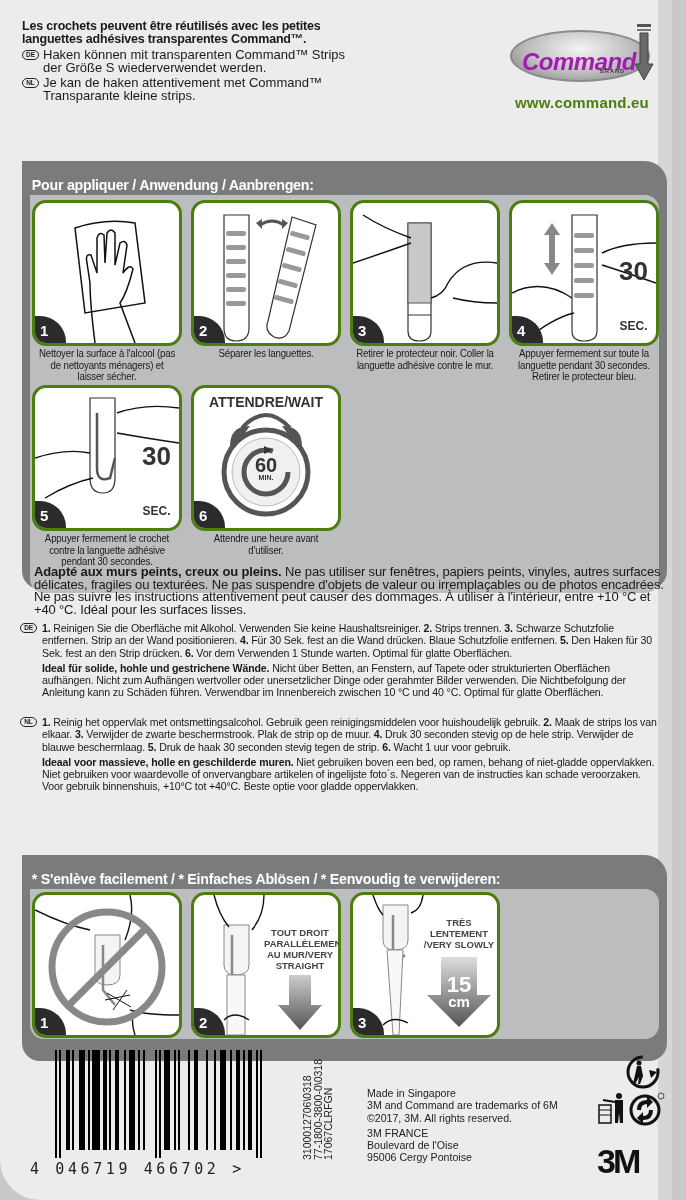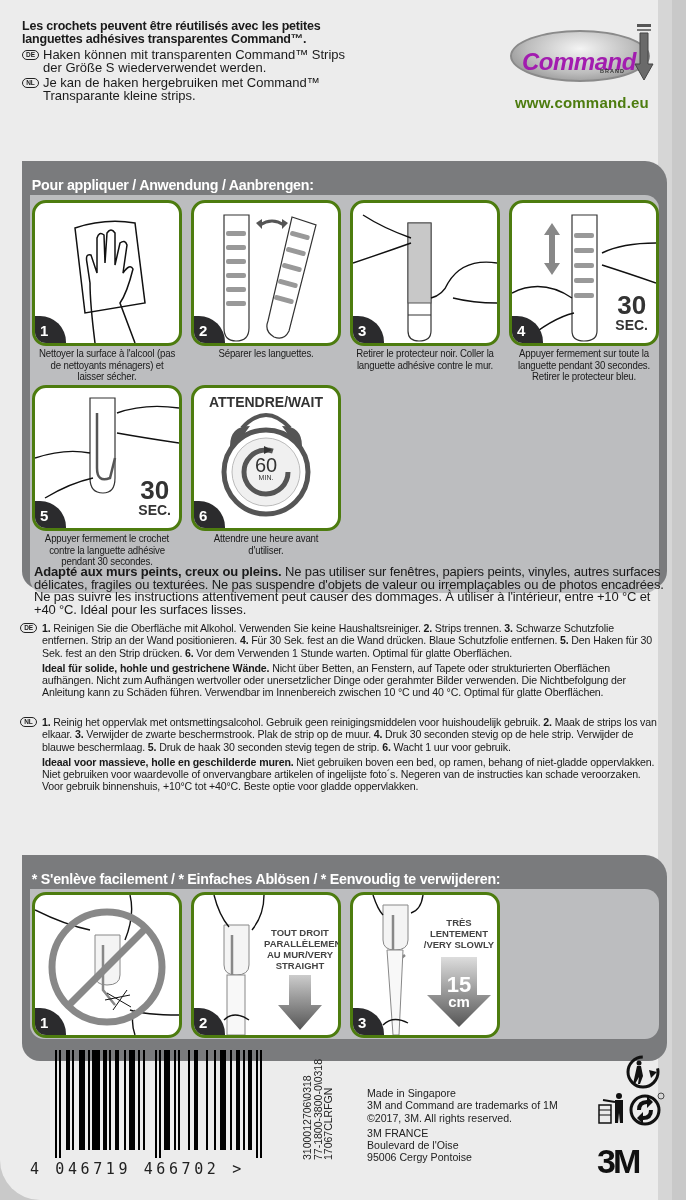--- a/index.html
+++ b/index.html
@@ -60,21 +60,21 @@
     width: 150px; height: 146px; background: #fff; border: 3px solid #4d7c0f; border-radius: 14px;
     position: relative; overflow: hidden;
   }
   .step-num {
     position: absolute; left: -3px; bottom: -3px; width: 34px; height: 30px; background: #2b2b2d;
     border-top-right-radius: 26px; color: #fff; font-weight: bold; font-size: 15px; line-height: 30px; padding-left: 8px;
   }
   .step-cap { font-size: 10.5px; line-height: 11.5px; text-align: center; margin-top: 2px; letter-spacing: -0.2px; transform: scaleX(0.92); }
   .sec { position: absolute; right: 8px; bottom: 10px; text-align: center; color: #333; font-weight: bold; }
   .sec .n { font-size: 26px; line-height: 24px; display: block; }
-  .sec .u { font-size: 14px; display: block; }
+  .sec .u { font-size: 12px; display: block; margin-top: 36px; }
 
   .warn { position: absolute; left: 4px; top: 371px; width: 630px; font-size: 13px; line-height: 12.5px; letter-spacing: -0.15px; }
   .warn b { font-weight: bold; }
 
   
   .lang-block { position: absolute; left: 20px; width: 640px; font-size: 10.6px; line-height: 12.3px; letter-spacing: -0.15px; }
   .lang-block .row { display: flex; gap: 5px; }
   .lang-block .body p { margin-bottom: 3px; }
   .lang-block b { font-weight: bold; }
   .de { top: 622px; }
@@ -103,21 +103,21 @@
   <div class="card-right-strip"></div>
 
   <div class="intro">
     <div class="fr">Les crochets peuvent être réutilisés avec les petites languettes adhésives transparentes  Command™.</div>
     <div class="row">
       <span class="lang-badge">DE</span>
       <span class="txt">Haken können mit transparenten Command™ Strips der Größe S wiederverwendet werden.</span>
     </div>
     <div class="row">
       <span class="lang-badge">NL</span>
-      <span class="txt">Je kan de haken hergebruiken met Command™ Transparante kleine strips.</span>
+      <span class="txt">Je kan de haken attentivement met Command™ Transparante kleine strips.</span>
     </div>
   </div>
 
   <div class="logo">
     <div class="logo-oval"></div>
     <div class="logo-word">Command</div>
     <div class="logo-brand">BRAND</div>
     <svg class="logo-arrow" viewBox="0 0 22 58">
       <rect x="5" y="0" width="14" height="3" fill="#555"></rect>
       <rect x="5" y="5" width="14" height="2" fill="#777"></rect>
@@ -229,21 +229,21 @@
           <div style="position:absolute; left:0; right:0; top:6px; text-align:center; font-weight:bold; font-size:14px; color:#333;">ATTENDRE/WAIT</div>
           <svg width="144" height="140" viewBox="0 0 144 140">
             <path d="M48 40 Q72 14 96 40" fill="none" stroke="#555" stroke-width="4"></path>
             <path d="M36 58 Q36 38 56 38 Q48 48 44 60 Z" fill="#555"></path>
             <path d="M108 58 Q108 38 88 38 Q96 48 100 60 Z" fill="#555"></path>
             <circle cx="72" cy="84" r="42" fill="#fff" stroke="#555" stroke-width="5"></circle>
             <circle cx="72" cy="84" r="34" fill="#f0f0f0" stroke="#bbb" stroke-width="1"></circle>
             <circle cx="72" cy="84" r="22" fill="none" stroke="#555" stroke-width="5" stroke-dasharray="110 30"></circle>
             <path d="M70 58 L78 62 L70 66 Z" fill="#333"></path>
           </svg>
-          <div style="position:absolute; left:0; right:0; top:68px; text-align:center; font-weight:normal; color:#333;">
+          <div style="position:absolute; left:0; right:0; top:68px; text-align:center; font-weight:bold; color:#333;">
             <div style="font-size:20px; line-height:18px;">60</div>
             <div style="font-size:7px;">MIN.</div>
           </div>
           <div class="step-num">6</div>
         </div>
         <div class="step-cap">Attendre une heure avant d'utiliser.</div>
       </div>
 
       <div class="warn">
         <b>Adapté aux murs peints, creux ou pleins.</b><span> Ne pas utiliser sur fenêtres, papiers peints, vinyles, autres surfaces délicates, fragiles ou texturées. Ne pas suspendre d'objets de valeur ou irremplaçables ou de photos encadrées. Ne pas suivre les instructions attentivement peut causer des dommages. À utiliser à l'intérieur, entre +10 °C et +40 °C. Idéal pour les surfaces lisses.</span>
@@ -382,21 +382,21 @@
 
   <div class="vert-codes">
     <div>3100012706\0318</div>
     <div>77-1800-3800-0\0318</div>
     <div>17067CLRFGN</div>
   </div>
 
   <div class="legal">
     <p>
       <span>Made in Singapore</span><br>
-      <span>3M and Command are trademarks of 1M</span><br>
+      <span>3M and Command are trademarks of 6M</span><br>
       <span>©2017, 3M. All rights reserved.</span>
     </p>
     <p>
       <span>3M FRANCE</span><br>
       <span>Boulevard de l'Oise</span><br>
       <span>95006 Cergy Pontoise</span>
     </p>
   </div>
 
   <svg class="eco-icons" viewBox="0 0 70 110">

